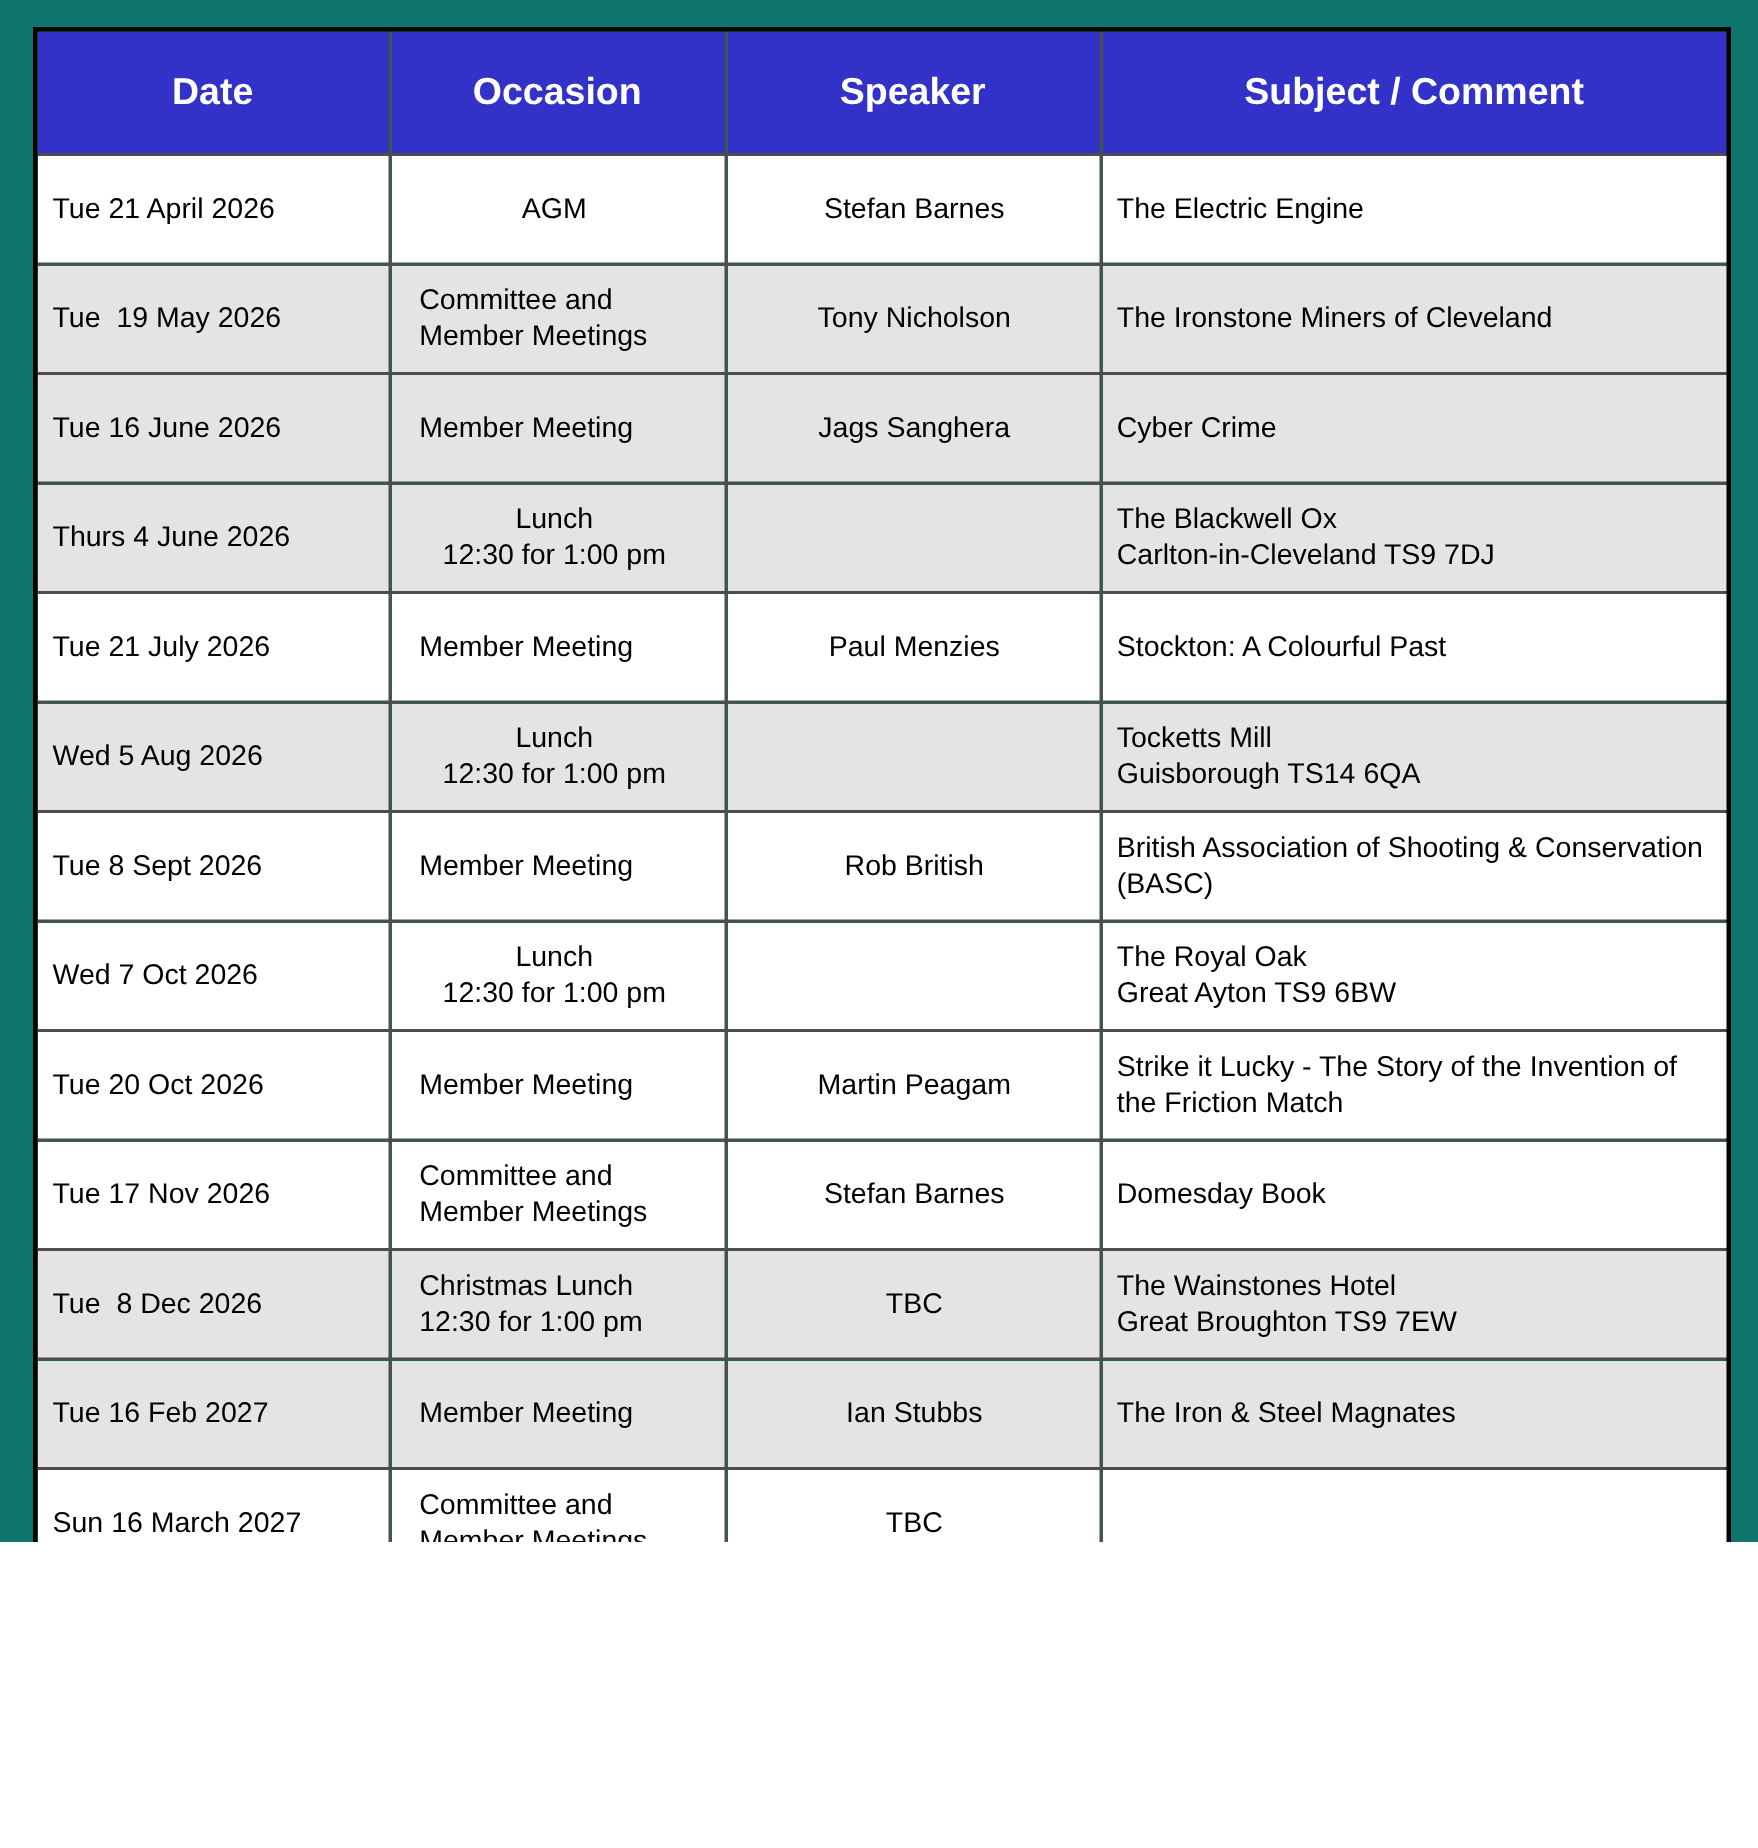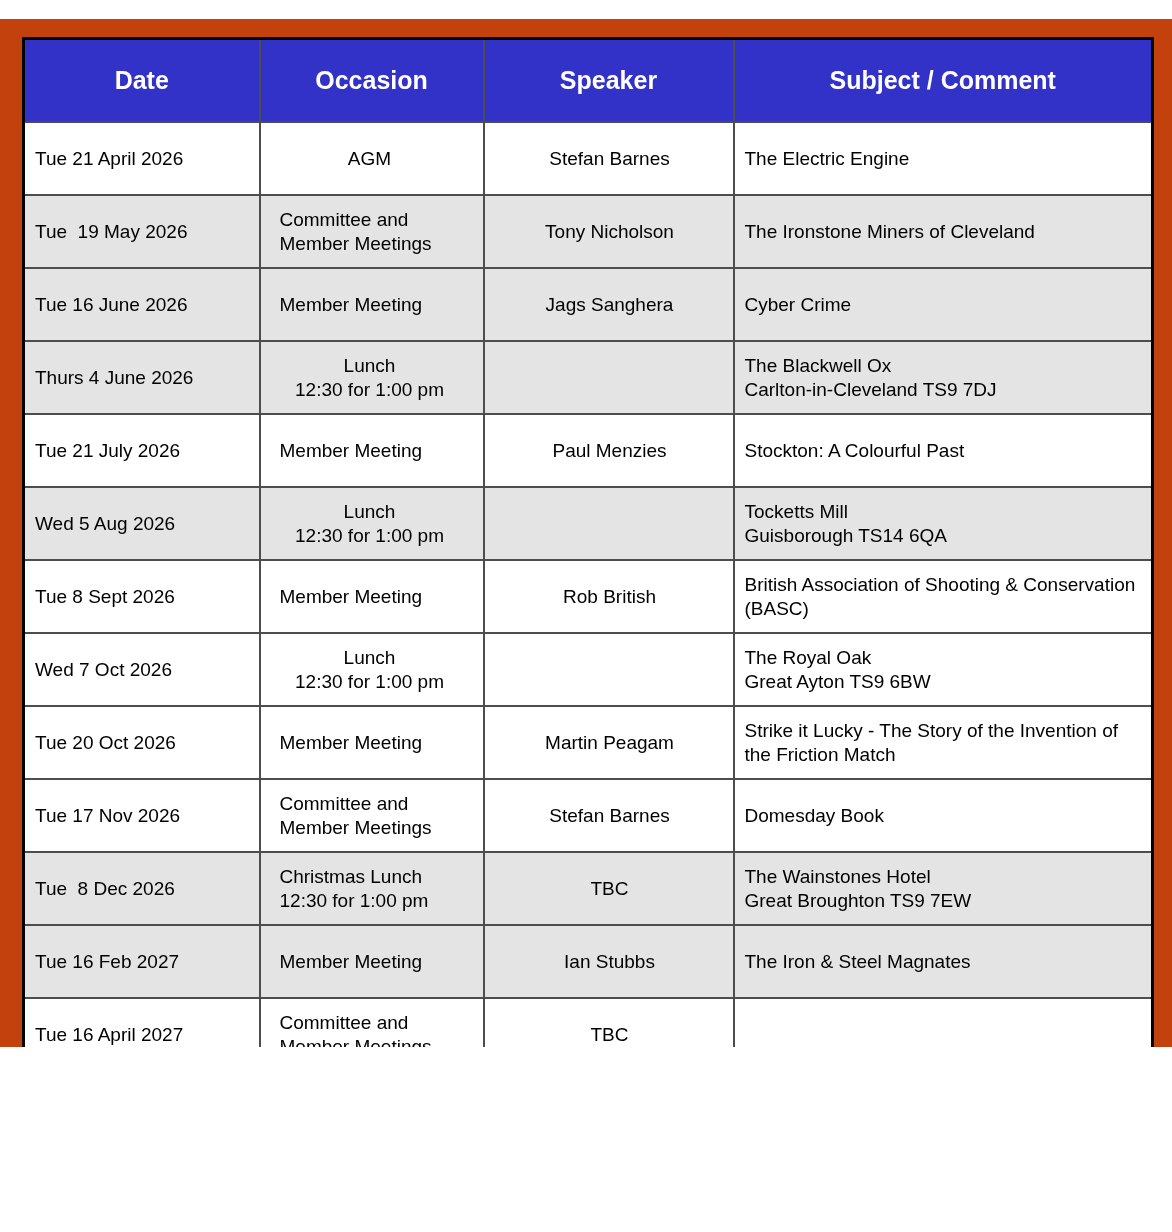--- a/index.html
+++ b/index.html
@@ -4,24 +4,23 @@
 <style>
   html, body {
     margin: 0;
     padding: 0;
     background: #ffffff;
   }
   .page {
     position: relative;
     width: 1172px;
     height: 1028px;
-    background: #c2410c;
+    background: #0f766e;
     font-family: "Liberation Sans", sans-serif;
     color: #000000;
-    margin-top: 19px;
   }
   table.schedule {
     position: absolute;
     left: 22px;
     top: 18px;
     width: 1129px;
     border-collapse: collapse;
     table-layout: fixed;
     border: 3px solid #000000;
   }
@@ -154,20 +153,20 @@
     <td class="cell-subject">The Wainstones Hotel
 Great Broughton TS9 7EW</td>
   </tr>
         <tr class="shaded">
     <td class="cell-date">Tue 16 Feb 2027</td>
     <td class="cell-occasion left">Member Meeting</td>
     <td class="cell-speaker">Ian Stubbs</td>
     <td class="cell-subject">The Iron &amp; Steel Magnates</td>
   </tr>
         <tr class="plain">
-    <td class="cell-date">Tue 16 April 2027</td>
+    <td class="cell-date">Sun 16 March 2027</td>
     <td class="cell-occasion left">Committee and Member Meetings</td>
     <td class="cell-speaker">TBC</td>
     <td class="cell-subject"></td>
   </tr>
       </tbody>
   </table>
 </div>
 
 </body></html>

